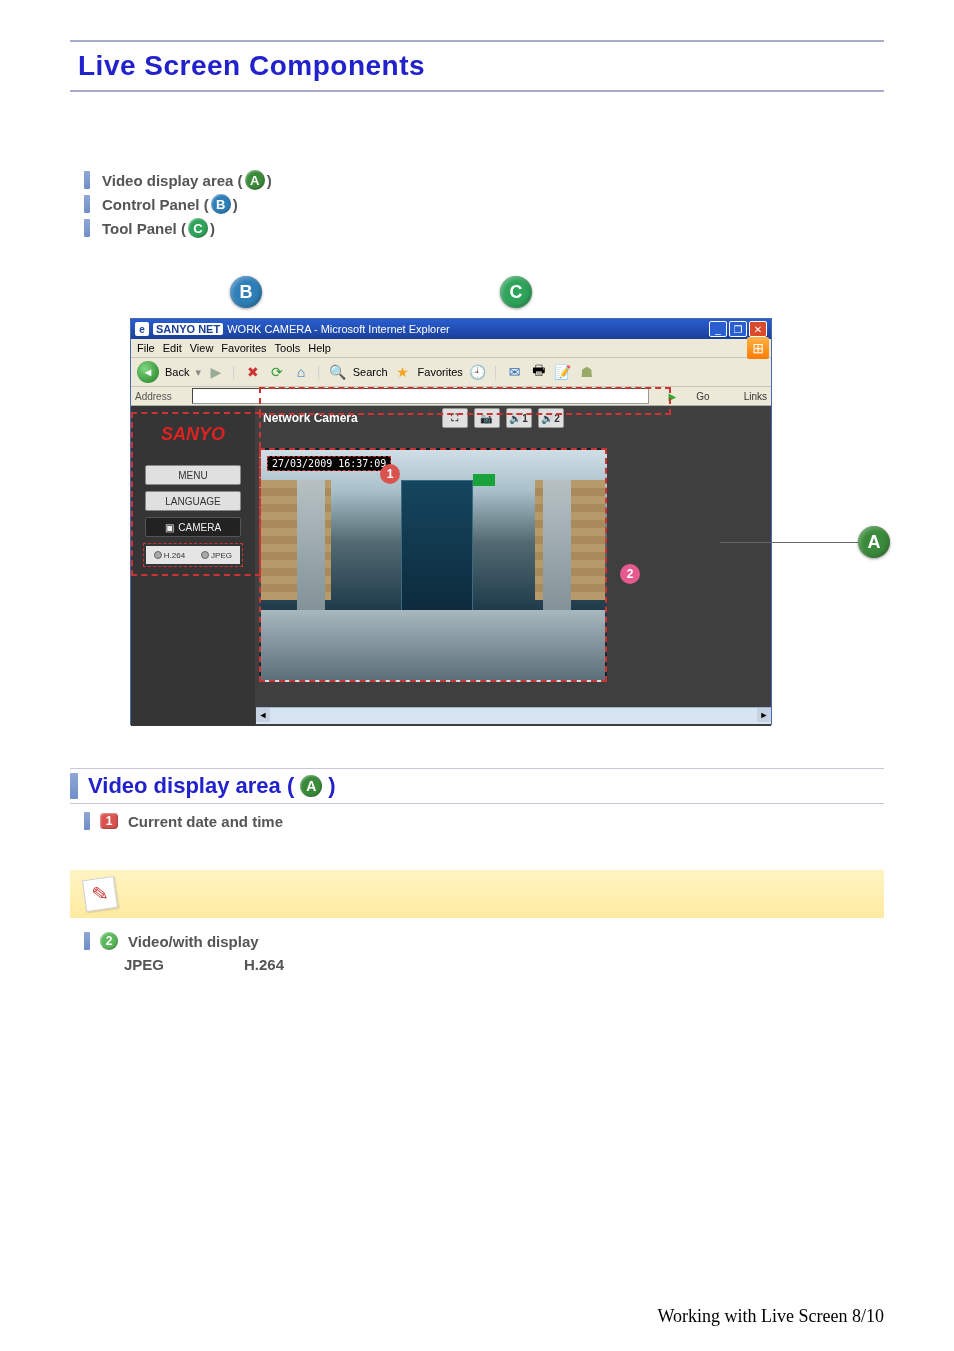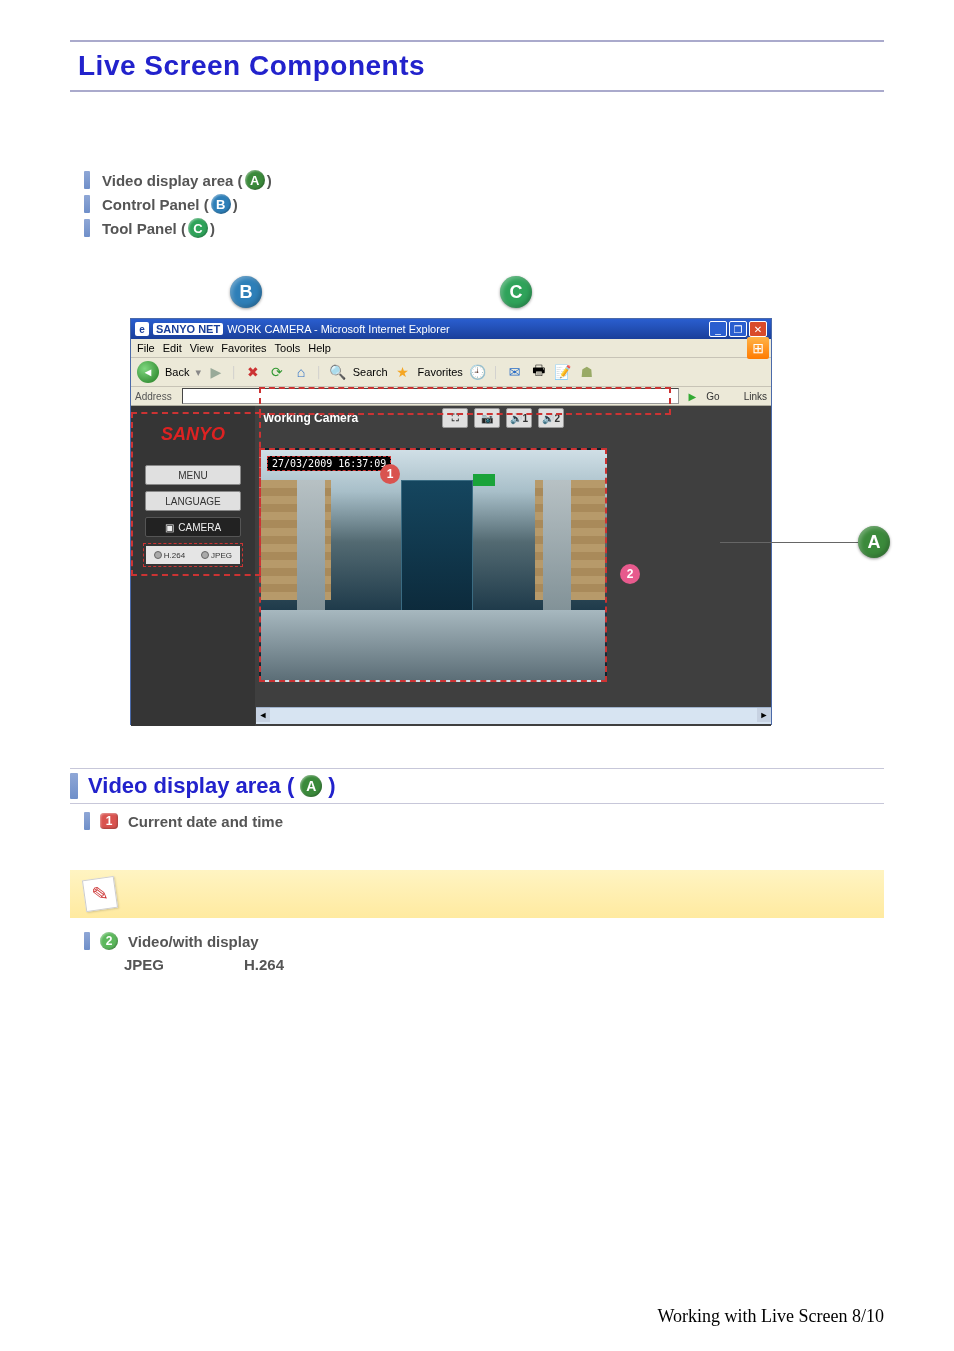--- a/index.html
+++ b/index.html
@@ -129,21 +129,21 @@
   .tb-ico { width:18px;height:18px;display:flex;align-items:center;justify-content:center;font-size:14px;}
   .ie-addressbar {
     height:18px;
     background:#ece9d8;
     display:flex;
     align-items:center;
     font-size:10px;
     padding:0 4px;
     border-bottom:1px solid #b0aea0;
     color:#3a5;
-    gap:10px;
+    gap:20px;
   }
   .addr-field { flex:1; background:#fff; border:1px inset #999; height:14px; padding:0 2px; overflow:hidden; white-space:nowrap; color:#333; font-size:9px;}
   .ie-content {
     display:flex;
     height:320px;
     background:#404040;
   }
   .sidebar {
     width:124px;
     background:#353535;
@@ -421,21 +421,21 @@
                 <span>H.264</span>
               </div>
             <div class="sidebar-tab">
                 <span class="dot"></span>
                 <span>JPEG</span>
               </div>
           </div>
         </div>
         <div class="main-area">
           <div class="top-strip">
-            <span>Working Camera</span>
+            <span>Network Camera</span>
             <div class="tool-icons" style="margin-left:70px">
               <div>⛶</div>
               <div>📷</div>
               <div>🔊1</div>
               <div>🔊2</div>
             </div>
           </div>
           <div class="video-frame">
             <div class="wall-tile"></div>
             <div class="wall-tile right"></div>

